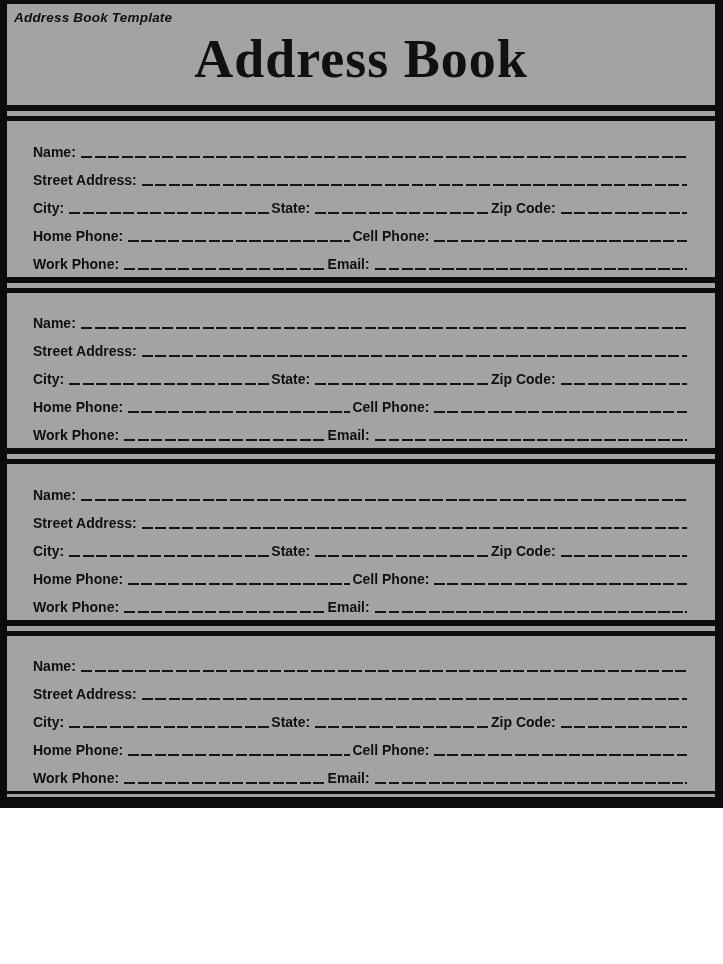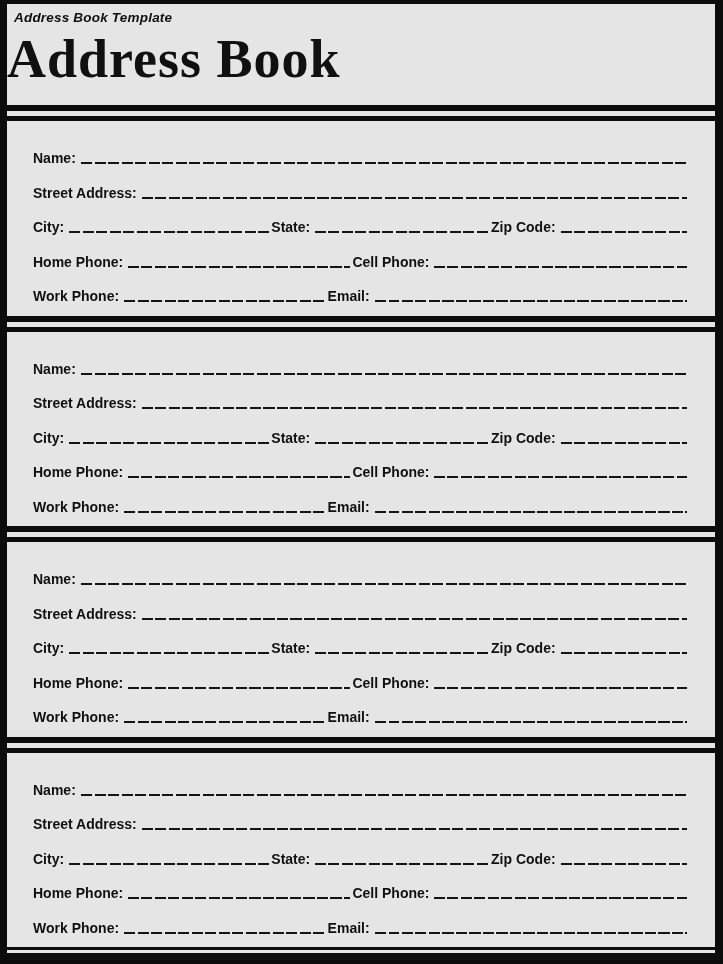--- a/index.html
+++ b/index.html
@@ -1,22 +1,22 @@
 <!DOCTYPE html>
 <html><head>
 <meta charset="utf-8">
 <style>
   html, body { margin: 0; padding: 0; background: #ffffff; }
   * { box-sizing: border-box; }
 
   .page {
     width: 723px;
-    height: 964px;
+    height: 808px;
     margin: 0;
-    background: #e5e5e5;
+    background: #a3a3a3;
     border-top: 4px solid #0c0c0c;
     border-left: 7px solid #0c0c0c;
     border-right: 8px solid #0c0c0c;
     display: flex;
     flex-direction: column;
     font-family: "Liberation Sans", sans-serif;
     color: #101010;
     overflow: hidden;
   }
 
@@ -30,20 +30,21 @@
     position: absolute;
     top: 6px;
     left: 7px;
     font-size: 13.5px;
     font-weight: bold;
     font-style: italic;
     letter-spacing: 0.2px;
   }
   .title {
     margin: 0;
+    text-align: center;
     font-family: "Liberation Serif", serif;
     font-weight: bold;
     font-size: 54px;
     line-height: 1.0;
     padding-top: 28px;
     letter-spacing: 1px;
   }
 
   
   .divider {

